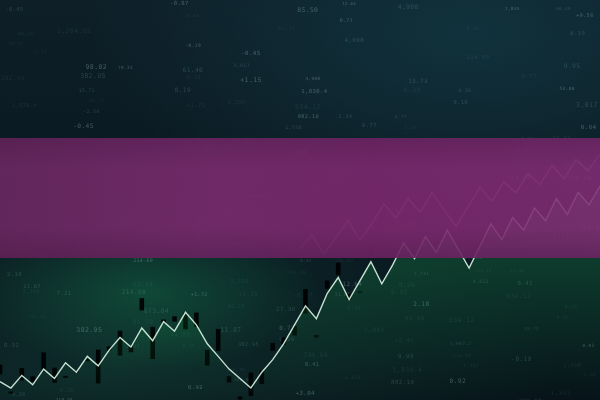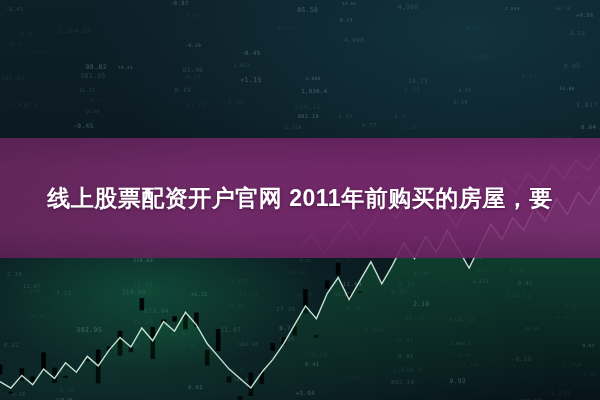--- a/index.html
+++ b/index.html
@@ -402,17 +402,16 @@
           <line x1="370.9090909090909" x2="370.9090909090909" y1="53.8045569075874" y2="140.90802588492414" stroke="undefined" stroke-width="1" stroke-opacity="0.85"></line>
           <rect x="368.60909090909087" y="96.30620341693546" width="4.6" height="8.661610748304952" fill="undefined" fill-opacity="0.9"></rect>
         </g>
       <path id="area-path" fill="url(#areaFill)" d="M0,250 L0.0,231.7 L10.9,238.0 L21.8,225.4 L32.7,234.8 L43.6,219.1 L54.5,228.5 L65.5,212.8 L76.4,222.2 L87.3,206.4 L98.2,215.9 L109.1,200.1 L120.0,187.5 L130.9,197.0 L141.8,178.0 L152.7,190.7 L163.6,171.7 L174.5,181.2 L185.5,162.3 L196.4,174.9 L207.3,193.8 L218.2,206.4 L229.1,219.1 L240.0,228.5 L250.9,238.0 L261.8,222.2 L272.7,209.6 L283.6,193.8 L294.5,174.9 L305.5,155.9 L316.4,168.6 L327.3,143.3 L338.2,127.5 L349.1,149.6 L360.0,130.7 L370.9,111.8 L381.8,133.8 L392.7,114.9 L403.6,92.8 L414.5,108.6 L425.5,86.5 L436.4,102.3 L447.3,80.2 L458.2,99.1 L469.1,118.1 L480.0,96.0 L490.9,73.9 L501.8,89.7 L512.7,67.6 L523.6,80.2 L534.5,58.1 L545.5,70.7 L556.4,48.6 L567.3,64.4 L578.2,42.3 L589.1,54.9 L600.0,36.0 L600,250 Z"></path>
       <polyline id="price-line" fill="none" stroke="#d8f5e4" stroke-width="1.4" stroke-opacity="0.9" points="0.0,231.7 10.9,238.0 21.8,225.4 32.7,234.8 43.6,219.1 54.5,228.5 65.5,212.8 76.4,222.2 87.3,206.4 98.2,215.9 109.1,200.1 120.0,187.5 130.9,197.0 141.8,178.0 152.7,190.7 163.6,171.7 174.5,181.2 185.5,162.3 196.4,174.9 207.3,193.8 218.2,206.4 229.1,219.1 240.0,228.5 250.9,238.0 261.8,222.2 272.7,209.6 283.6,193.8 294.5,174.9 305.5,155.9 316.4,168.6 327.3,143.3 338.2,127.5 349.1,149.6 360.0,130.7 370.9,111.8 381.8,133.8 392.7,114.9 403.6,92.8 414.5,108.6 425.5,86.5 436.4,102.3 447.3,80.2 458.2,99.1 469.1,118.1 480.0,96.0 490.9,73.9 501.8,89.7 512.7,67.6 523.6,80.2 534.5,58.1 545.5,70.7 556.4,48.6 567.3,64.4 578.2,42.3 589.1,54.9 600.0,36.0"></polyline>
     </svg>
   </div>
 
   <div class="purple-band">
     <div class="headline">
-      <span>线上股票配资开户官网 2011年前购买的房屋，要</span>
     </div>
   </div>
 
 </div>
 
 </body></html>

